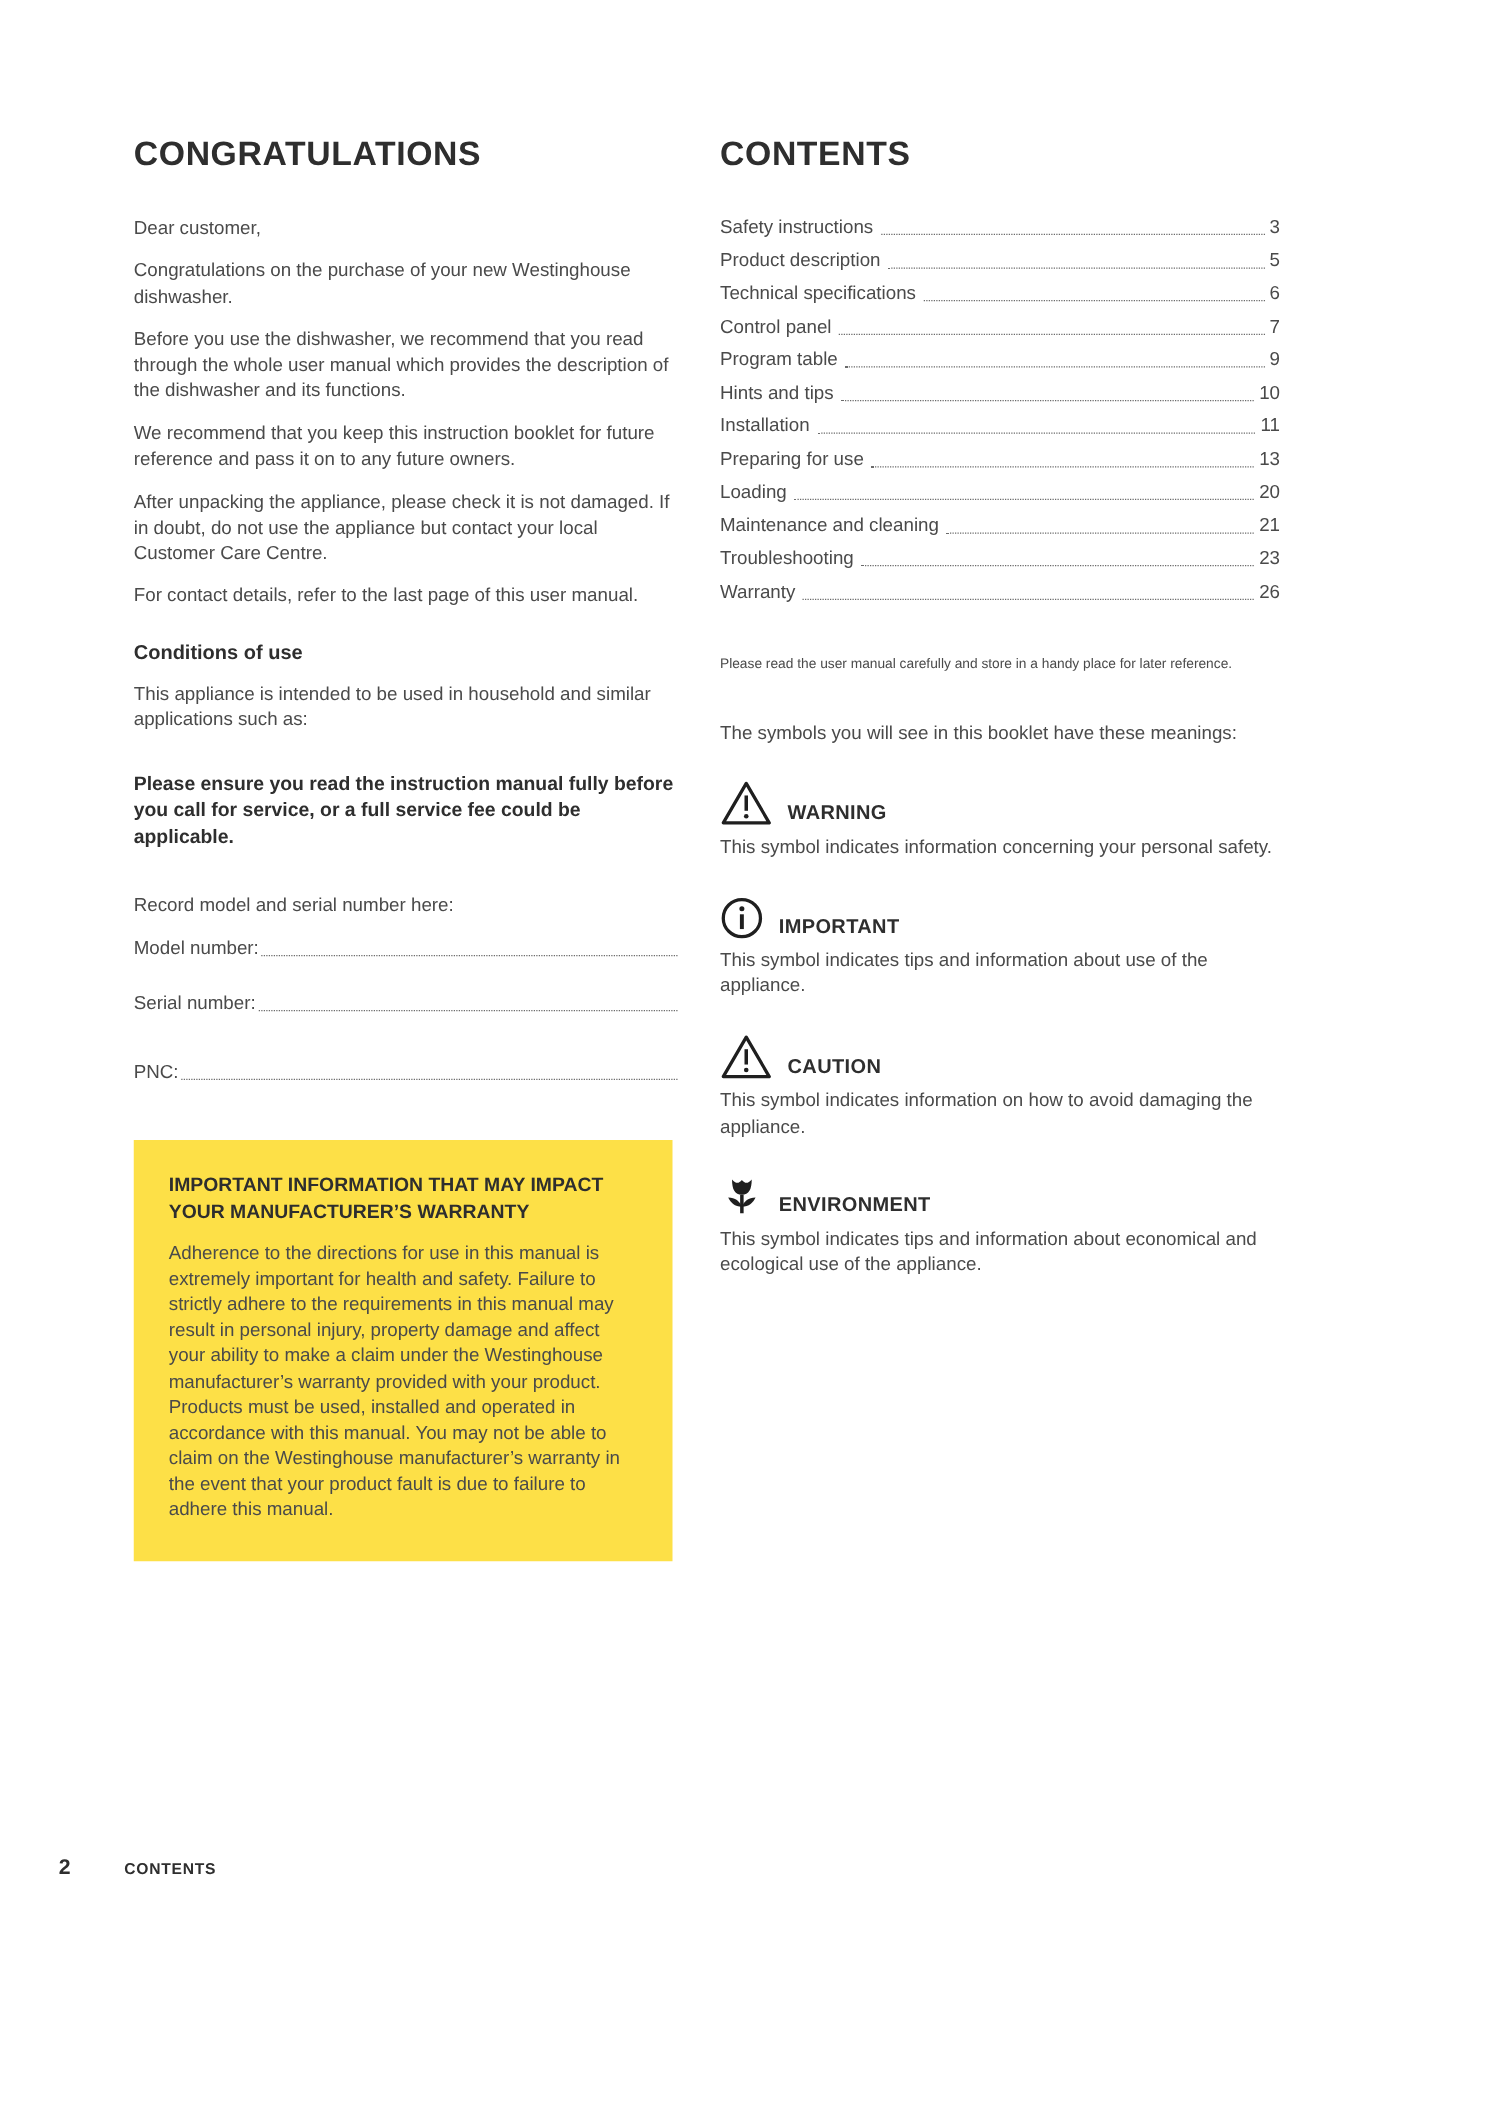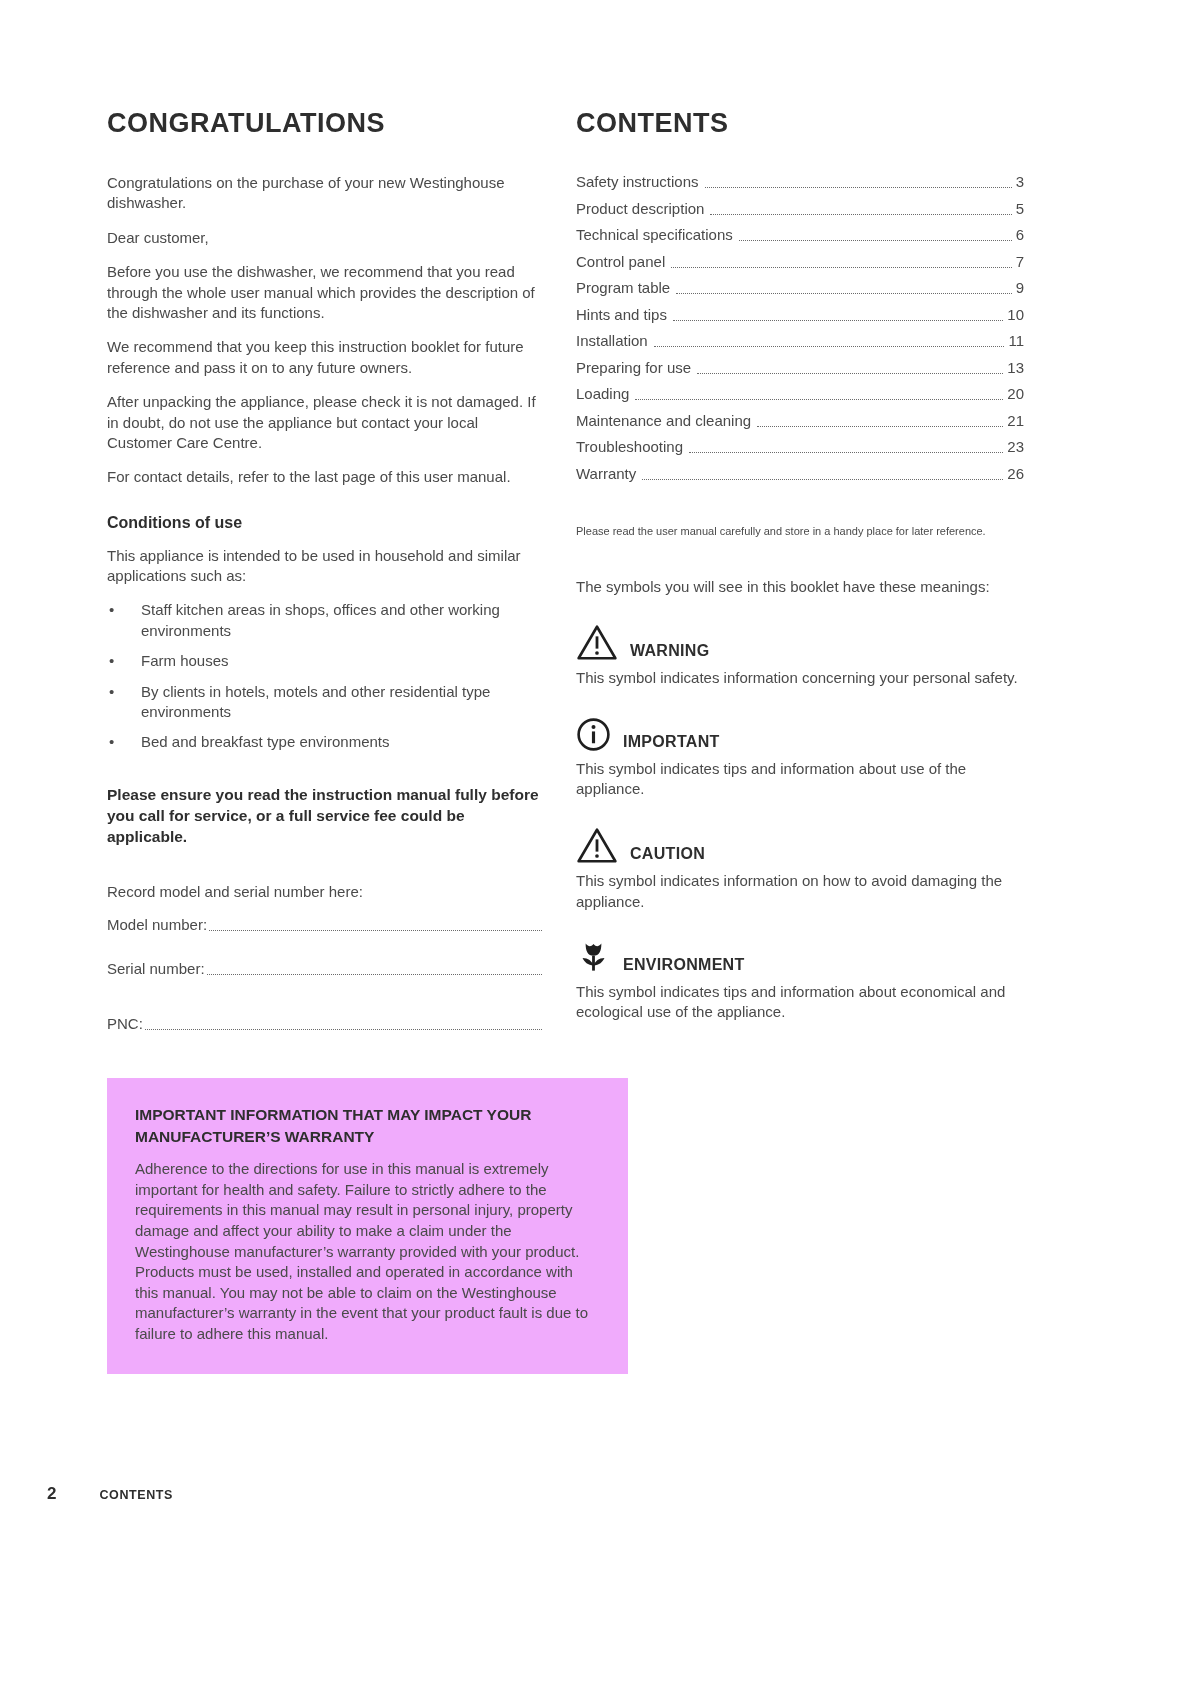--- a/index.html
+++ b/index.html
@@ -47,23 +47,23 @@
     display: flex; align-items: flex-end;
     margin-bottom: 27px; font-size: 15px; color: #4a4a4a;
   }
   .field-row .leader {
     flex: 1; border-bottom: 1.6px dotted #6b6b6b; margin: 0 0 2px 2px;
   }
   .field-row.pnc { margin-top: 38px; }
 
   .warranty-box {
     margin-top: 46px;
-    background: #f0abfc;
+    background: #fde047;
     padding: 26px 28px 30px 28px;
-    width: 521px;
+    width: 431px;
   }
   .warranty-box h3 {
     font-size: 15.5px; font-weight: bold; color: #2e2e2e;
     line-height: 1.4; margin-bottom: 12px;
   }
   .warranty-box p {
     font-size: 15px; line-height: 1.37; color: #4a4a4a;
   }
 
   
@@ -102,36 +102,30 @@
 </style>
 </head>
 <body>
 
 <div class="page">
   <div class="columns">
 
     <div class="col-left">
       <h1 class="section-title">CONGRATULATIONS</h1>
 
+      <p class="body-text">Dear customer,</p>
       <p class="body-text">Congratulations on the purchase of your new Westinghouse dishwasher.</p>
-      <p class="body-text">Dear customer,</p>
       <p class="body-text">Before you use the dishwasher, we recommend that you read through the whole user manual which provides the description of the dishwasher and its functions.</p>
       <p class="body-text">We recommend that you keep this instruction booklet for future reference and pass it on to any future owners.</p>
       <p class="body-text">After unpacking the appliance, please check it is not damaged. If in doubt, do not use the appliance but contact your local Customer Care Centre.</p>
       <p class="body-text">For contact details, refer to the last page of this user manual.</p>
 
       <h2 class="sub-heading">Conditions of use</h2>
       <p class="body-text">This appliance is intended to be used in household and similar applications such as:</p>
 
-      <ul class="bullet-list">
-        <li>Staff kitchen areas in shops, offices and other working environments</li>
-        <li>Farm houses</li>
-        <li>By clients in hotels, motels and other residential type environments</li>
-        <li>Bed and breakfast type environments</li>
-      </ul>
 
       <p class="notice-bold">Please ensure you read the instruction manual fully before you call for service, or a full service fee could be applicable.</p>
 
       <p class="body-text record-intro">Record model and serial number here:</p>
 
       <div class="field-row">
         <span>Model number:</span>
         <span class="leader"></span>
       </div>
       <div class="field-row">

